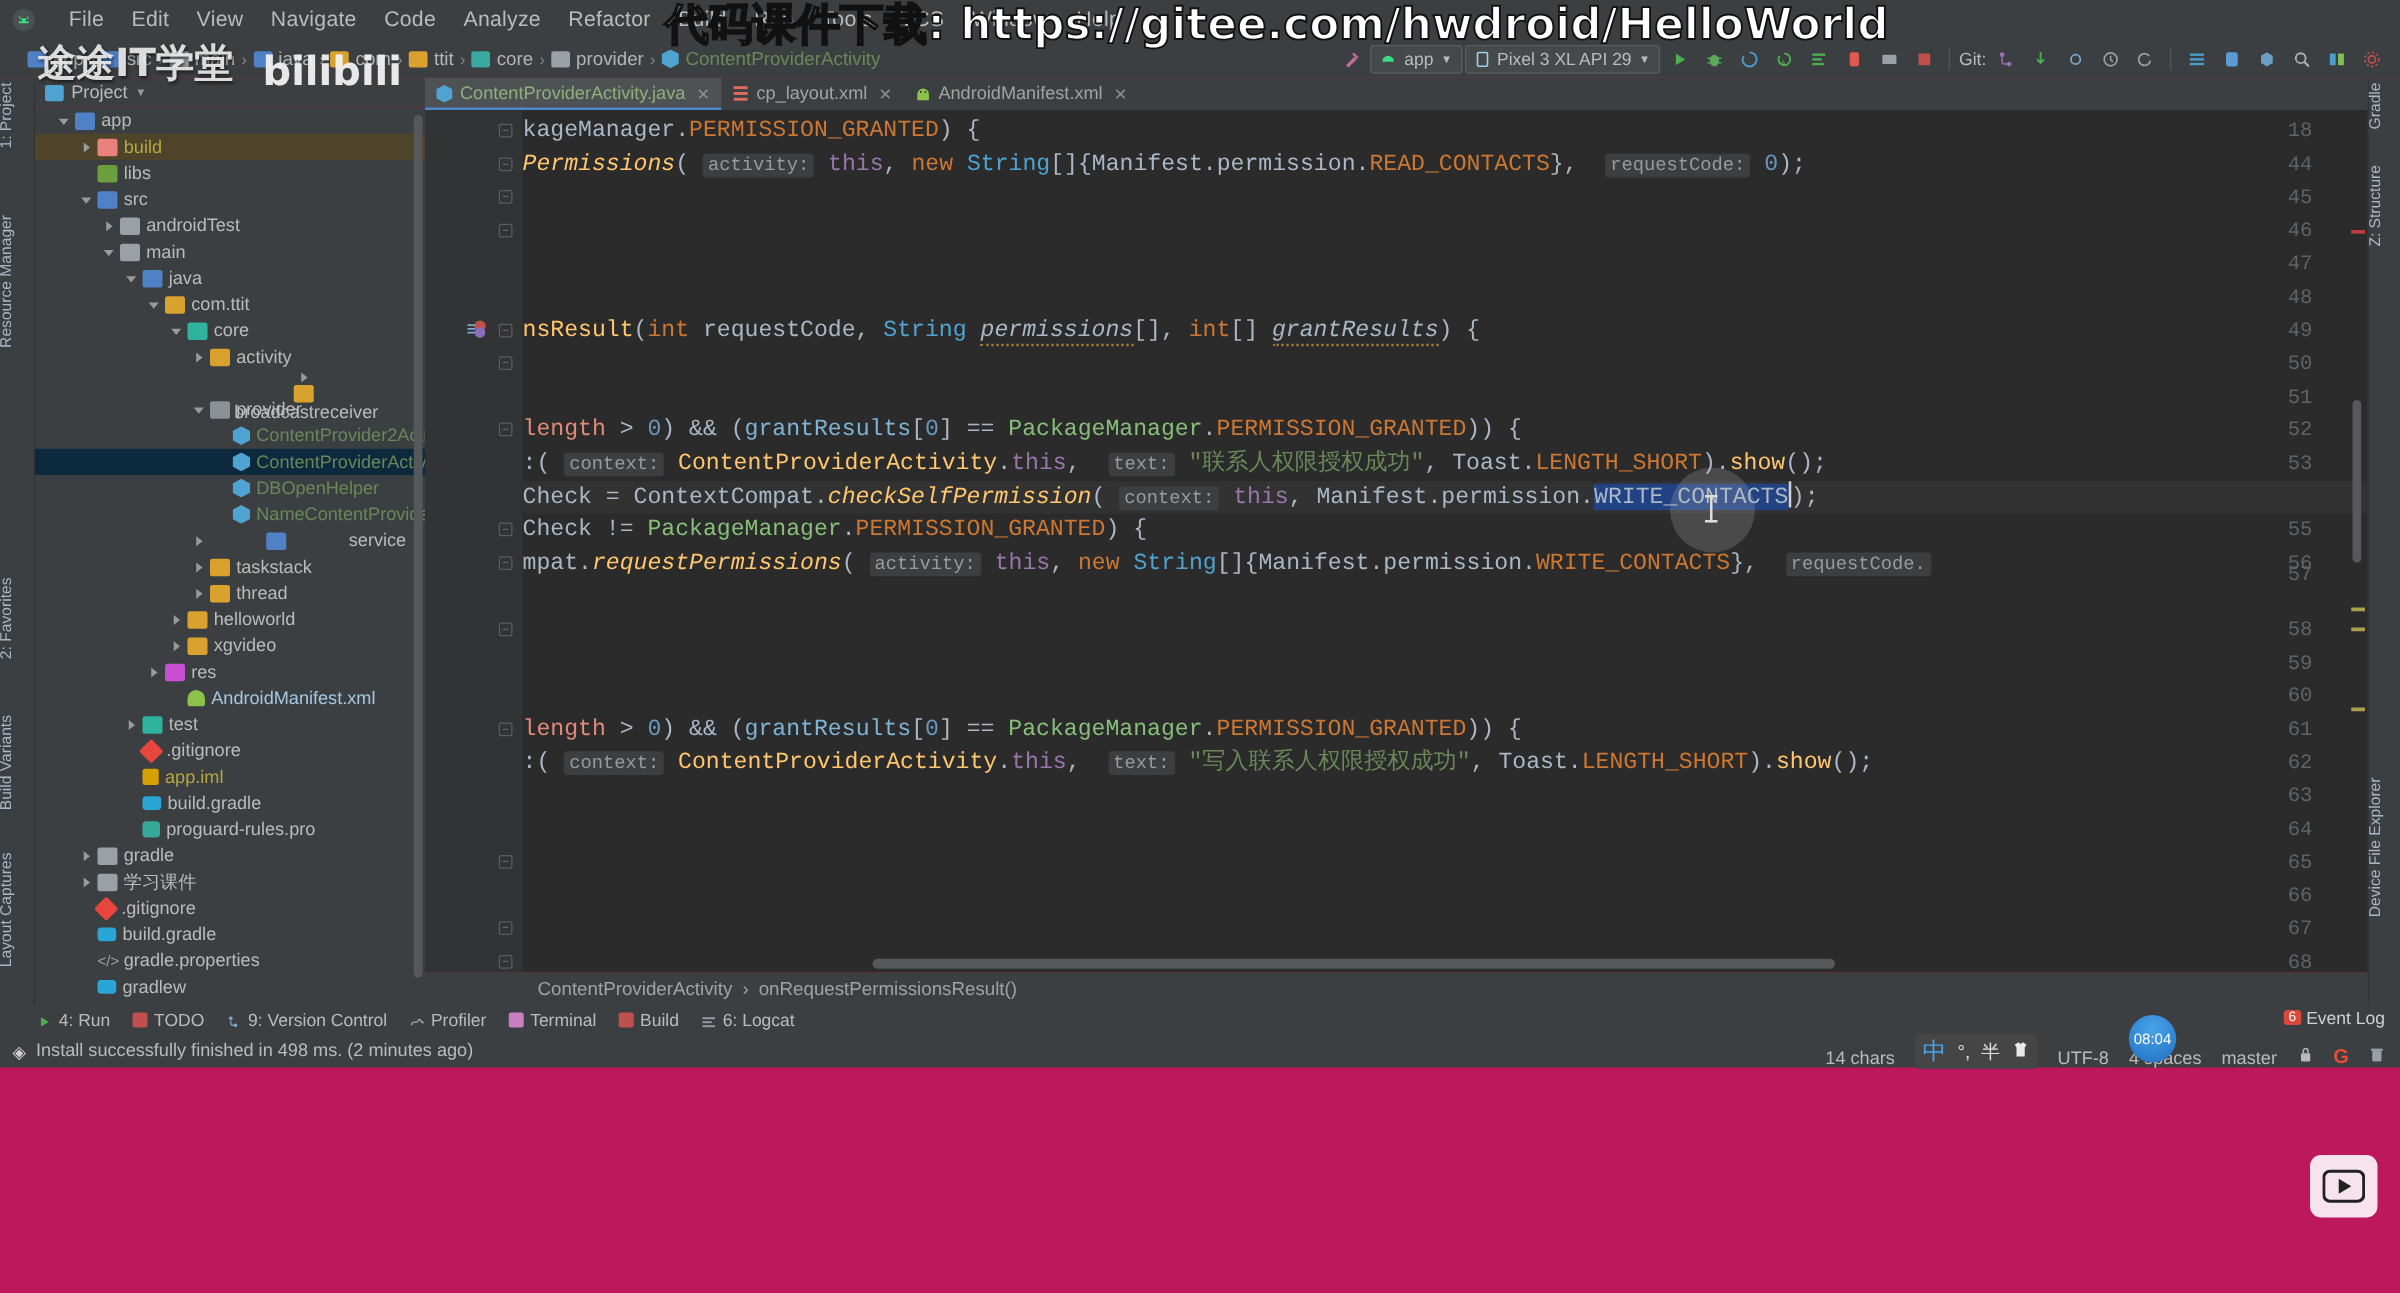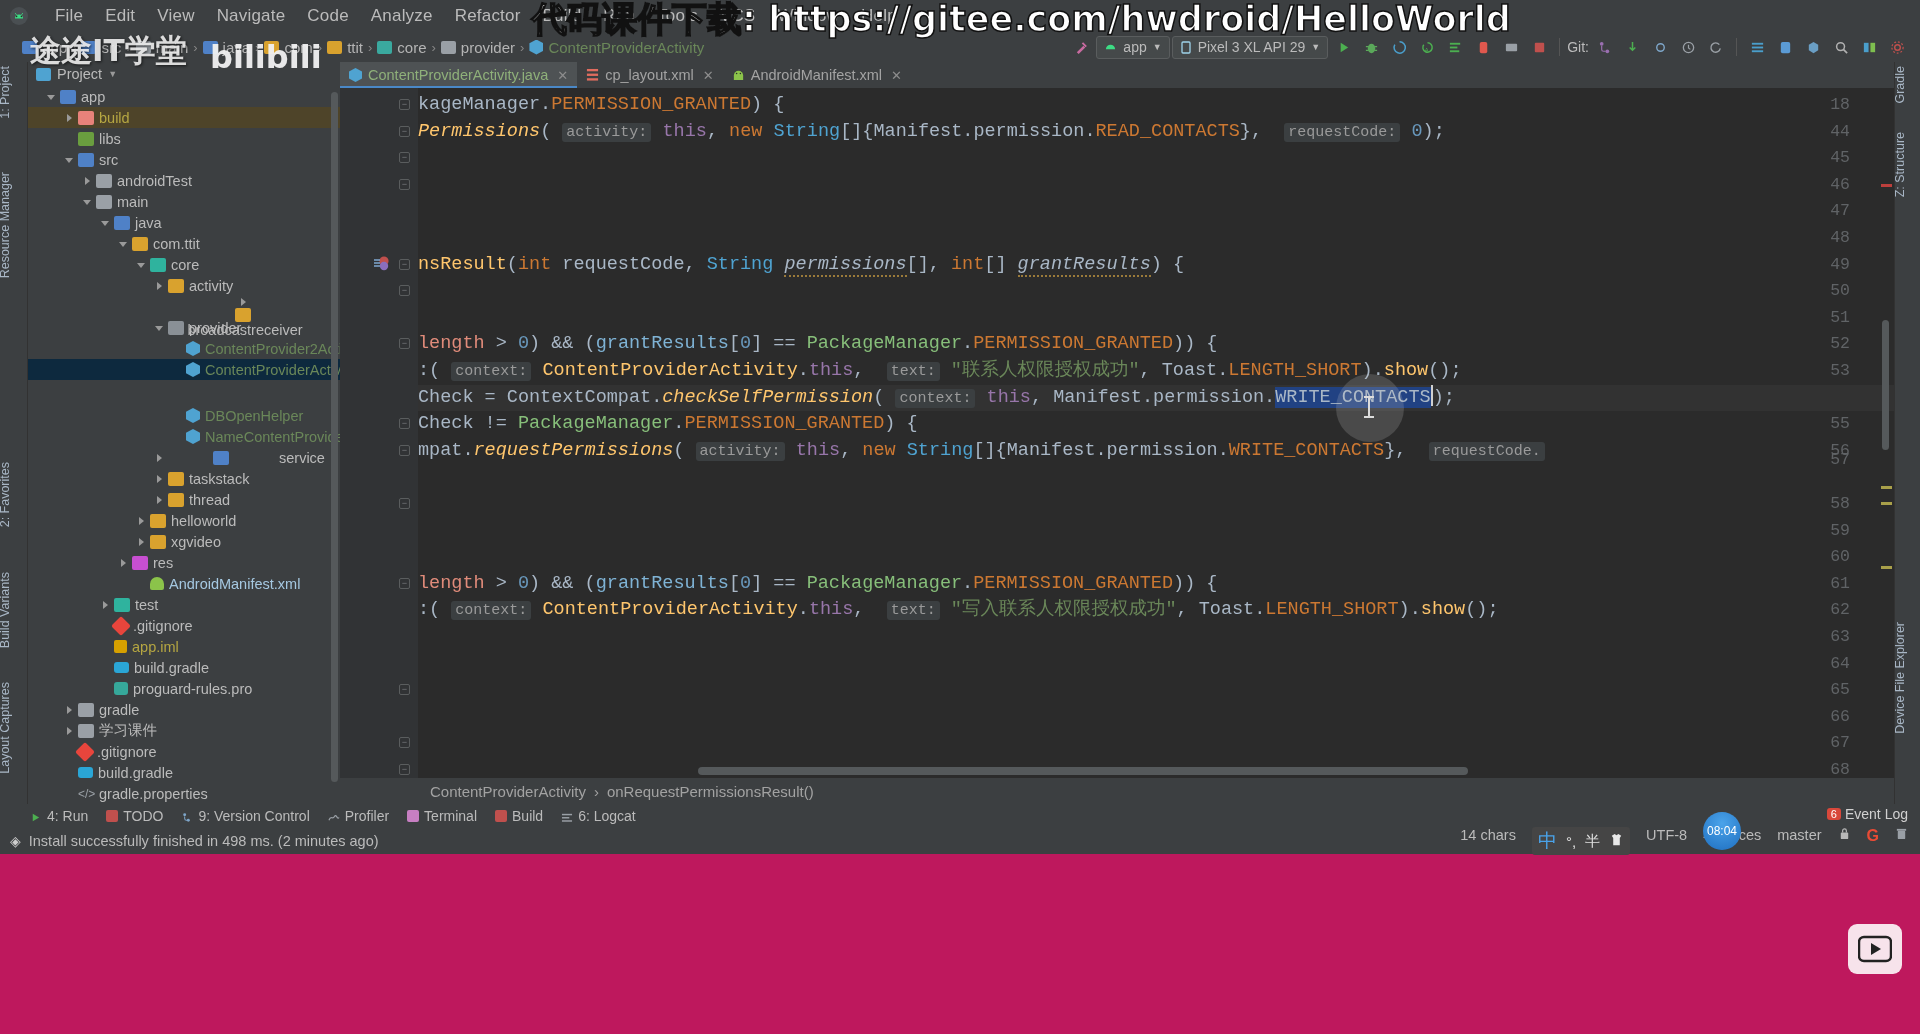--- a/index.html
+++ b/index.html
@@ -238,21 +238,21 @@
   .tw { display:flex; align-items:center; gap:5px; white-space:nowrap; }
   .tw-ic { width:12px;height:12px;border-radius:2px; display:inline-block;}
 
   
   .statusbar {
     position:absolute; left:0; top:828px; width:1920px; height:26px;
     background:#3c3f41; display:flex; align-items:center;
     padding-left:10px; color:#bbbbbb; font-size:14.5px; gap:8px;
   }
   .status-right {
-    margin-left:auto; display:flex; align-items:flex-start; gap:16px;
+    margin-left:auto; display:flex; align-items:flex-end; gap:16px;
     padding-right:12px;
   }
   .ime-box {
     background:#454545; border-radius:3px; padding:1px 6px;
     display:flex; align-items:center; gap:9px; color:#e0e0e0; font-size:15px;
   }
   .clock-badge {
     width:38px;height:38px;border-radius:50%;
     background: radial-gradient(circle at 50% 30%, #4aa3ea, #1f6fc0);
     color:#fff; font-size:12px; display:flex;align-items:center;justify-content:center;
@@ -596,21 +596,21 @@
       <div class="trow" style="padding-left: 144px;">
         <span class="arrow "></span>
         <span class="ic hexblue"></span>
         <span class="tlabel green">ContentProvider2Activity</span>
       </div>
       <div class="trow sel" style="padding-left: 144px;">
         <span class="arrow "></span>
         <span class="ic hexblue"></span>
         <span class="tlabel green">ContentProviderActivity</span>
       </div>
-      <div class="trow" style="padding-left: 144px; margin-top: 25px;">
+      <div class="trow" style="padding-left: 144px;">
         <span class="arrow "></span>
         <span class="ic hexblue"></span>
         <span class="tlabel green">DBOpenHelper</span>
       </div>
       <div class="trow" style="padding-left: 144px;">
         <span class="arrow "></span>
         <span class="ic hexblue"></span>
         <span class="tlabel green">NameContentProvider</span>
       </div>
       <div class="trow" style="padding-left: 126px; gap: 45px;">

